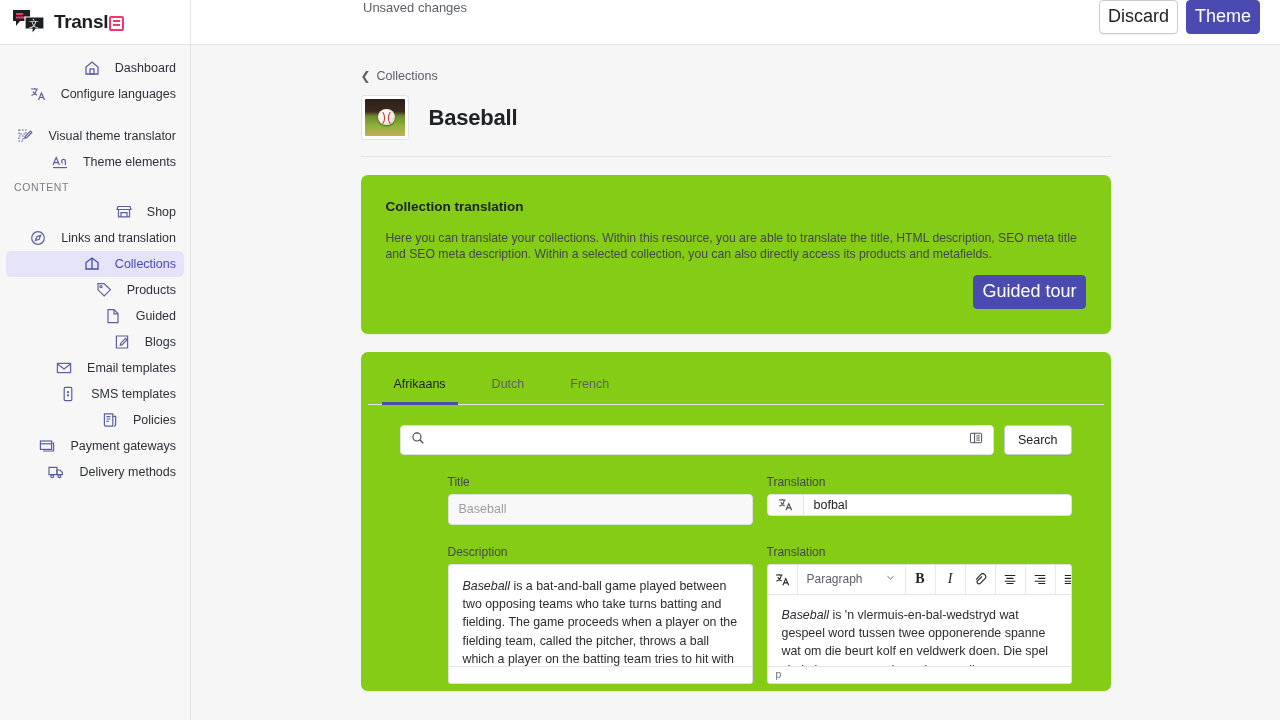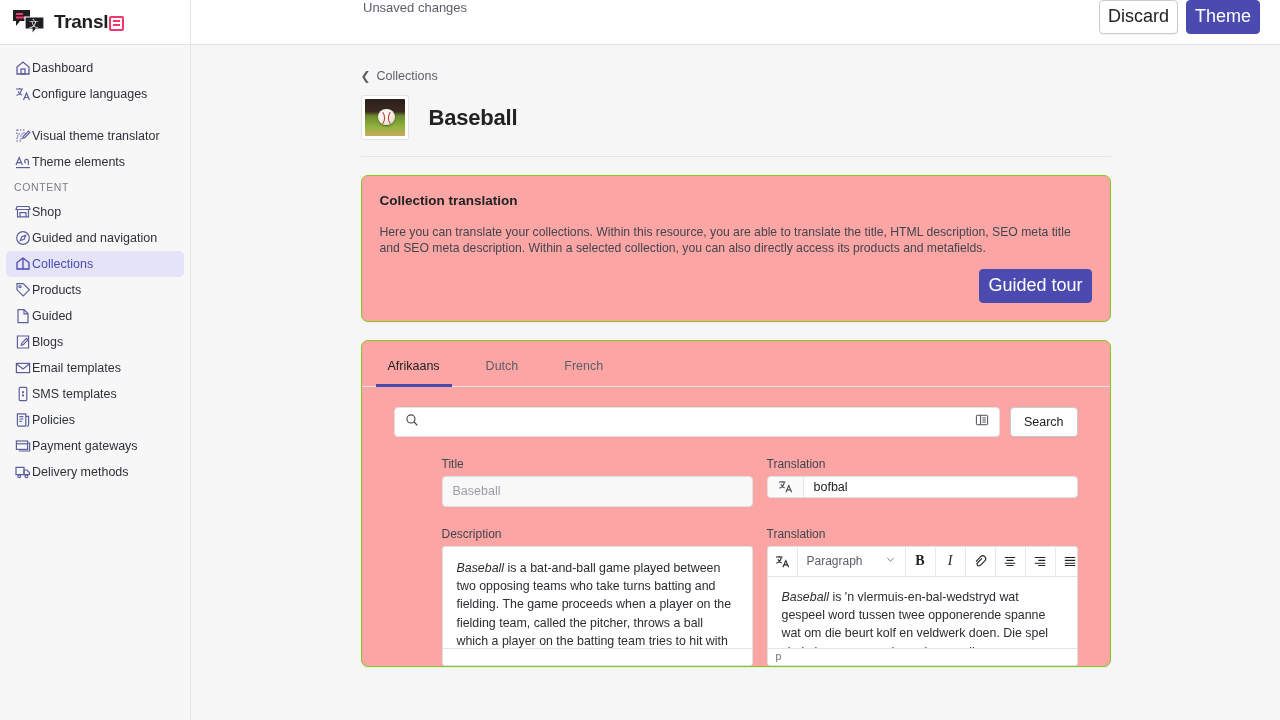--- a/index.html
+++ b/index.html
@@ -40,24 +40,24 @@
   .brand-badge::before, .brand-badge::after {
     content: ""; position: absolute; left: 2px; right: 2px; height: 2px;
     background: #f4366e;
   }
   .brand-badge::before { top: 2px; }
   .brand-badge::after { top: 6px; }
 
   .nav { padding-top: 10px; overflow: hidden; }
   .nav-group { padding: 0 6px; }
   .nav-item {
-    display: flex; align-items: center; gap: 0;
+    display: flex; align-items: center; gap: 14px;
     height: 26px; padding: 0 8px; margin: 0 0 0 0;
     border-radius: 5px; cursor: pointer;
-    font-size: 12.5px; color: #2e3138;
+    font-size: 12.5px; color: #2e3138; justify-content: flex-end;
   }
   .nav-item .ico { width: 18px; height: 18px; flex: 0 0 18px;
     display: flex; align-items: center; justify-content: center; }
   .nav-item .ico svg { display: block; }
   .nav-item.active { background: #e4e3f7; color: #4a4ab0; font-weight: normal; }
   .nav-item.active .ico svg { stroke: #4a4ab0; }
   .nav-sep { height: 16px; }
   .nav-heading {
     font-size: 10.5px; letter-spacing: 0.6px; color: #7a7d85;
     padding: 6px 14px 6px 14px; text-transform: uppercase;
@@ -105,21 +105,21 @@
   }
   .thumb-ball::before, .thumb-ball::after {
     content: ""; position: absolute; width: 60%; height: 80%;
     border: 1px solid #c0392b; border-radius: 50%; top: 10%;
   }
   .thumb-ball::before { left: -28%; border-color: transparent #c0392b transparent transparent; }
   .thumb-ball::after  { right: -28%; border-color: transparent transparent transparent #c0392b; }
   .page-title { font-size: 22px; font-weight: bold; letter-spacing: -0.2px; color: #202223; }
 
   .card {
-    background: #fca5a5; border: 1px solid #84cc16; border-radius: 7px;
+    background: #84cc16; border: 7px solid #84cc16; border-radius: 7px;
     box-shadow: 0 1px 1px rgba(22,29,37,0.05);
     margin-top: 18px;
   }
   .card-title { font-size: 13.5px; font-weight: bold; padding: 17px 18px 0 18px; color: #202223; }
   .card-body { padding: 16px 18px 12px 18px; }
   .card-desc { font-size: 12.2px; line-height: 1.35; color: #43464d; }
   .card-foot { padding: 0 18px 18px 18px; display: flex; justify-content: flex-end; }
 
   .tabs { display: flex; gap: 22px; padding: 8px 10px 0 14px; border-bottom: 1px solid #e3e3e5; }
   .tab {
@@ -283,21 +283,21 @@
           <span>Shop</span>
         </div>
 
         <div class="nav-item">
           <span class="ico">
             <svg width="16" height="16" viewBox="0 0 16 16" fill="none" stroke="#5c5f9e" stroke-width="1.2">
               <circle cx="8" cy="8" r="6.3"></circle>
                 <path d="M10.6 5.4L6.8 6.8 5.4 10.6l3.8-1.4z"></path>
             </svg>
           </span>
-          <span>Guided and navigation</span>
+          <span>Links and translation</span>
         </div>
 
         <div class="nav-item active">
           <span class="ico">
             <svg width="16" height="16" viewBox="0 0 16 16" fill="none" stroke="#4a4ab0" stroke-width="1.3">
               <path d="M2 13V6.5L8 2l6 4.5V13z"></path>
                 <path d="M8 2.4V13"></path>
             </svg>
           </span>
           <span>Collections</span>

